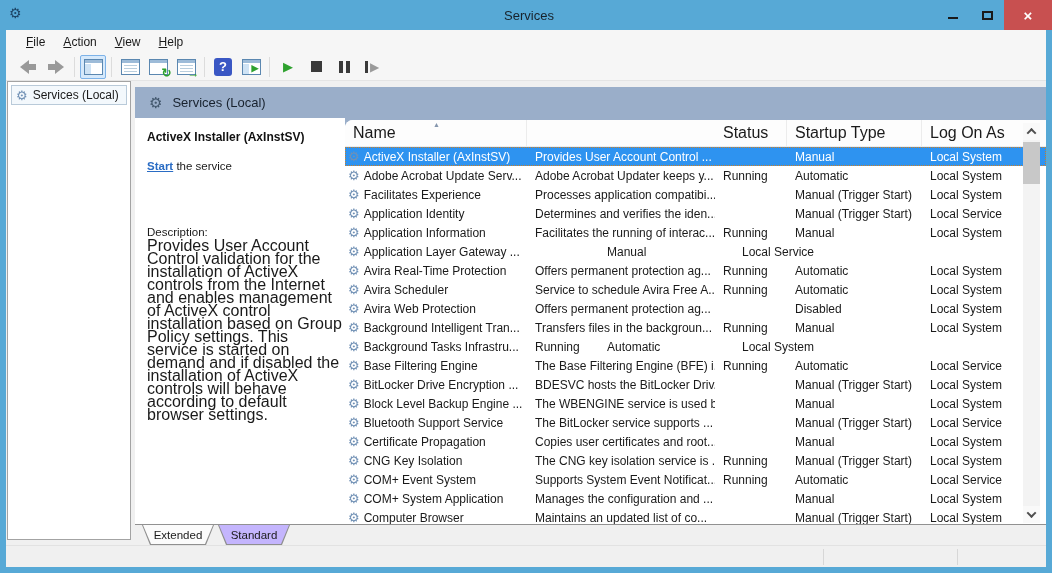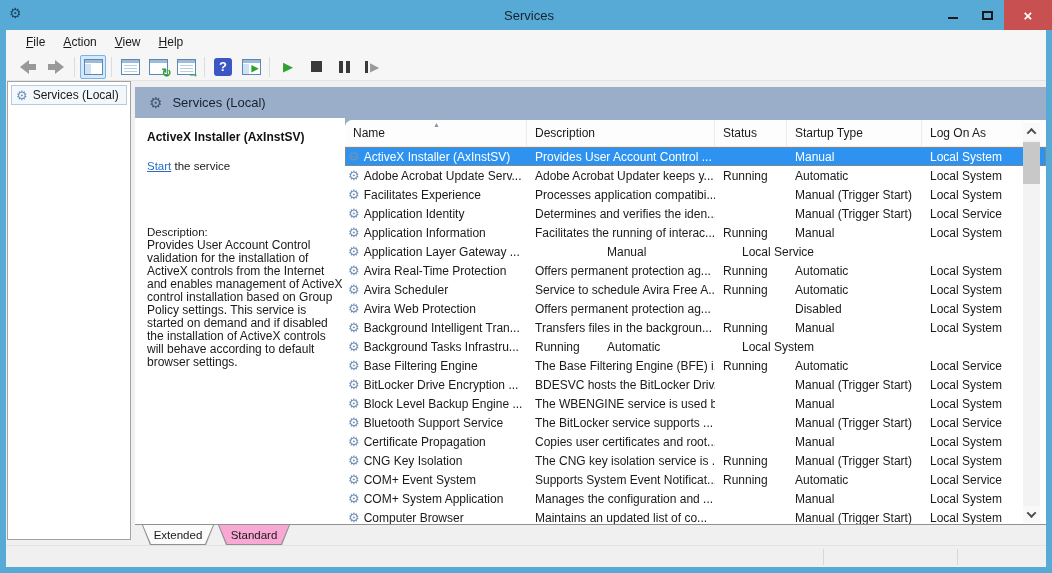--- a/index.html
+++ b/index.html
@@ -59,27 +59,27 @@
 
   
   .band { position:absolute; left:135px; top:87px; width:911px; height:31px; background:#9aaec9; display:flex; align-items:center; padding-left:14px; gap:10px; }
   .band .gear { color:#43586e; font-size:15px; line-height:1; }
   .band-title { font-size:13px; color:#18222e; }
   .band-under { position:absolute; left:135px; top:118px; width:911px; height:8px; background:#9aaec9; }
 
   .desc-panel { position:absolute; left:135px; top:118px; width:210px; height:406px; background:#fff; padding:12px 8px 0 12px; }
   .svc-title { font-size:12px; font-weight:bold; color:#111; }
   .svc-action { margin-top:16px; font-size:11.5px; color:#1a1a1a; }
-  .svc-action .link { color:#2a6cc4; text-decoration:underline; cursor:pointer; }
+  .svc-action .link { color:#2a6cc4; text-decoration:underline; cursor:pointer;font-weight:bold; }
   .svc-desc-label { margin-top:54px; font-size:11.5px; color:#1a1a1a; }
-  .svc-desc { margin-top:1px; font-size:12px; line-height:13px; color:#1a1a1a; width:196px; }
+  .svc-desc { margin-top:1px; font-size:16px; line-height:13px; color:#1a1a1a; width:196px; }
 
   .list { position:absolute; left:345px; top:120px; width:701px; height:404px; background:#fff; border-top-left-radius:8px; overflow:hidden; }
   .thead { position:relative; height:27px; border-bottom:1px solid #ececec; background:#fdfdfd; }
-  .th { position:absolute; top:0; height:26px; display:flex; align-items:center; padding-left:8px; font-size:12px; color:#1a1a1a; border-right:1px solid #ececec; }
+  .th { position:absolute; top:0; height:26px; display:flex; align-items:center; padding-left:8px; font-size:16px; color:#1a1a1a; border-right:1px solid #ececec; }
   .th.name    { left:0;   width:182px; }
   .th.desc    { left:182px; width:188px; }
   .th.status  { left:370px; width:72px; }
   .th.startup { left:442px; width:135px; }
   .th.logon   { left:577px; width:100px; border-right:none; }
   .sort-arrow { position:absolute; left:88px; top:1px; font-size:7px; color:#8596ad; }
 
   .rows { position:absolute; left:0; top:27px; right:0; height:377px; overflow:hidden; }
   .row { position:relative; height:19px; display:flex; align-items:center; font-size:12px; color:#1a1a1a; }
   .cell { overflow:hidden; white-space:nowrap; }
@@ -96,21 +96,21 @@
   .sb-btn { position:absolute; left:0; width:17px; height:17px; display:flex; align-items:center; justify-content:center; background:#f9f9f9; }
   .sb-btn.up { top:0; } .sb-btn.down { bottom:0; }
   .chev { width:7px; height:7px; }
   .chev.up { border-top:2px solid #4f4f4f; border-left:2px solid #4f4f4f; transform:rotate(45deg) translate(1px,1px); }
   .chev.down { border-bottom:2px solid #4f4f4f; border-right:2px solid #4f4f4f; transform:rotate(45deg) translate(-1px,-1px); }
   .sb-thumb { position:absolute; left:0; top:19px; width:17px; height:42px; background:#c8c8c8; }
 
   
   .tabstrip { position:absolute; left:135px; top:524px; width:911px; height:21px; border-top:1px solid #919191; display:flex; padding-left:7px; }
   .tab { position:relative; height:20px; margin-right:4px; clip-path:polygon(0 0, 100% 0, calc(100% - 8px) 100%, 8px 100%); background:#8f8f8f; width:72px; cursor:default; }
-  .tab-in { position:absolute; inset:0 1px 1px 1px; clip-path:polygon(0 0, 100% 0, calc(100% - 8px) 100%, 8px 100%); background:#f9a8d4; display:flex; align-items:center; justify-content:center; font-size:11.5px; color:#1a1a1a; }
+  .tab-in { position:absolute; inset:0 1px 1px 1px; clip-path:polygon(0 0, 100% 0, calc(100% - 8px) 100%, 8px 100%); background:#c4b5fd; display:flex; align-items:center; justify-content:center; font-size:11.5px; color:#1a1a1a; }
   .tab.active .tab-in { background:#fbfbfb; }
 
   
   .statusbar { position:absolute; left:6px; right:6px; top:545px; height:22px; background:#f0f0f0; border-top:1px solid #e2e2e2; }
   .sb-sep { position:absolute; top:3px; height:16px; width:1px; background:#d7d7d7; }
   .sb-sep.s1 { left:817px; } .sb-sep.s2 { left:951px; }
 </style>
 </head>
 <body>
 
@@ -237,21 +237,20 @@
     <div class="svc-action">
       <span class="link">Start</span><span> the service</span>
     </div>
     <div class="svc-desc-label">Description:</div>
     <div class="svc-desc">Provides User Account Control validation for the installation of ActiveX controls from the Internet and enables management of ActiveX control installation based on Group Policy settings. This service is started on demand and if disabled the installation of ActiveX controls will behave according to default browser settings.</div>
   </div>
 
   <div class="list">
     <div class="thead">
       <span class="th name">Name</span>
-      <span class="th desc">Description</span>
       <span class="th status">Status</span>
       <span class="th logon">Log On As</span>
       <span class="th startup">Startup Type</span>
       <span class="sort-arrow">▲</span>
     </div>
     <div class="rows">
 
     <div class="row selected">
           <span class="cell c-name">
             <span class="gear">⚙</span>

